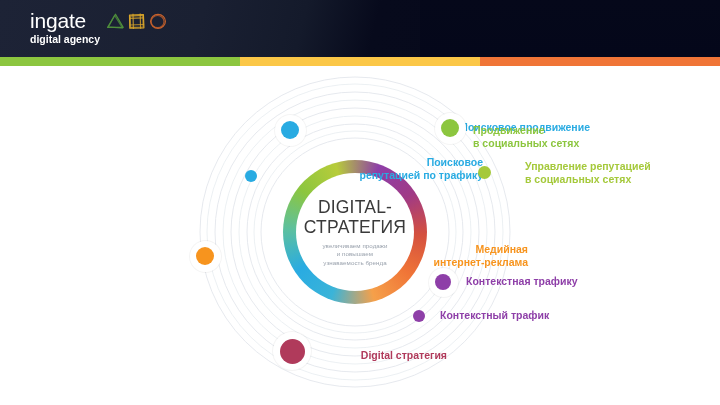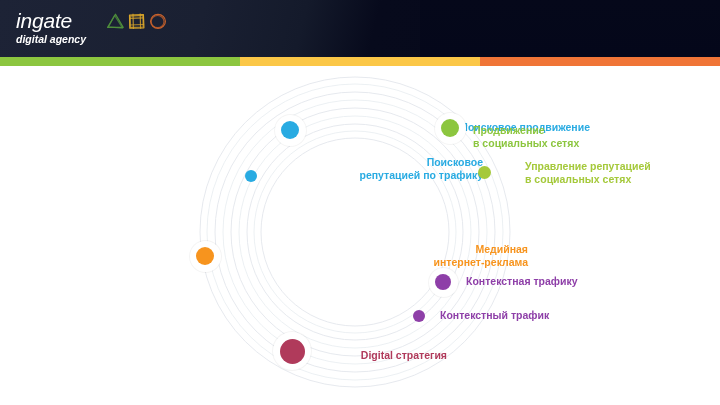--- a/index.html
+++ b/index.html
@@ -14,21 +14,21 @@
     background:#080b1e; overflow:hidden;
   }
   #header-sheen {
     position:absolute; left:0; top:0; width:720px; height:57px;
     background:linear-gradient(104deg, #1d2336 0%, #1a2032 28%, #141a2b 42%, #070a1c 52%, #05081a 100%);
   }
   #header-sheen2 {
     position:absolute; right:0; top:0; width:300px; height:57px;
     background:linear-gradient(180deg,#05081a 0%, #04071a 100%);
   }
-  .logo-wrap { position:absolute; left:16px; top:9px;font-style:italic; }
+  .logo-wrap { position:absolute; left:30px; top:9px; }
   #logo-main {
     font-size:21px; font-weight:400; color:#ffffff; letter-spacing:-0.2px; line-height:23px;
   }
   #logo-sub {
     font-size:10.5px; font-weight:700; color:#ffffff; line-height:13px; margin-top:1px;text-align:right;
   }
   #logo-marks { position:absolute; left:105px; top:11px; }
   #services-title {
     position:absolute; right:18px; top:13px;
     font-size:24px; color:#7dd3fc; letter-spacing:1.2px; font-weight:400;margin-top:41px;
@@ -128,20 +128,30 @@
         <circle cx="355" cy="166" r="155"></circle>
       </g>
       <g fill="none" stroke="#eaeef2" stroke-width="0.9">
         <circle cx="355" cy="166" r="101"></circle>
         <circle cx="355" cy="166" r="116"></circle>
         <circle cx="355" cy="166" r="132"></circle>
         <circle cx="355" cy="166" r="148"></circle>
       </g>
     </svg>
 
+    <div id="center-wrap">
+      <div id="center-ring" style="background: conic-gradient(from 200deg, rgb(59, 180, 216) 0deg, rgb(41, 171, 226) 36deg, rgb(92, 192, 160) 72deg, rgb(140, 198, 63) 108deg, rgb(183, 204, 58) 144deg, rgb(142, 63, 168) 180deg, rgb(160, 58, 134) 216deg, rgb(212, 80, 63) 252deg, rgb(240, 117, 55) 288deg, rgb(245, 160, 74) 324deg, rgb(59, 180, 216) 360deg);"></div>
+      <div id="center-inner">
+        <div id="center-title">DIGITAL-
+СТРАТЕГИЯ</div>
+        <div id="center-sub">увеличиваем продажи
+и повышаем
+узнаваемость бренда</div>
+      </div>
+    </div>
 
     <div id="nodes-layer">
         <div class="node-halo" style="left: 274.5px; top: 48.5px; width: 31px; height: 31px;"></div>
         <div class="node-dot" style="left: 281px; top: 55px; width: 18px; height: 18px; background: rgb(41, 171, 226);"></div>
         <div class="node-label lbl-left" style="color: rgb(41, 171, 226); top: 55px; right: 130px;">Поисковое продвижение</div>
         <div class="node-dot" style="left: 245px; top: 104px; width: 12px; height: 12px; background: rgb(41, 171, 226);"></div>
         <div class="node-label lbl-left" style="color: rgb(41, 171, 226); top: 90px; right: 237px;">Поисковое
 репутацией по трафику</div>
         <div class="node-halo" style="left: 189.5px; top: 174.5px; width: 31px; height: 31px;"></div>
         <div class="node-dot" style="left: 196px; top: 181px; width: 18px; height: 18px; background: rgb(247, 148, 30);"></div>

